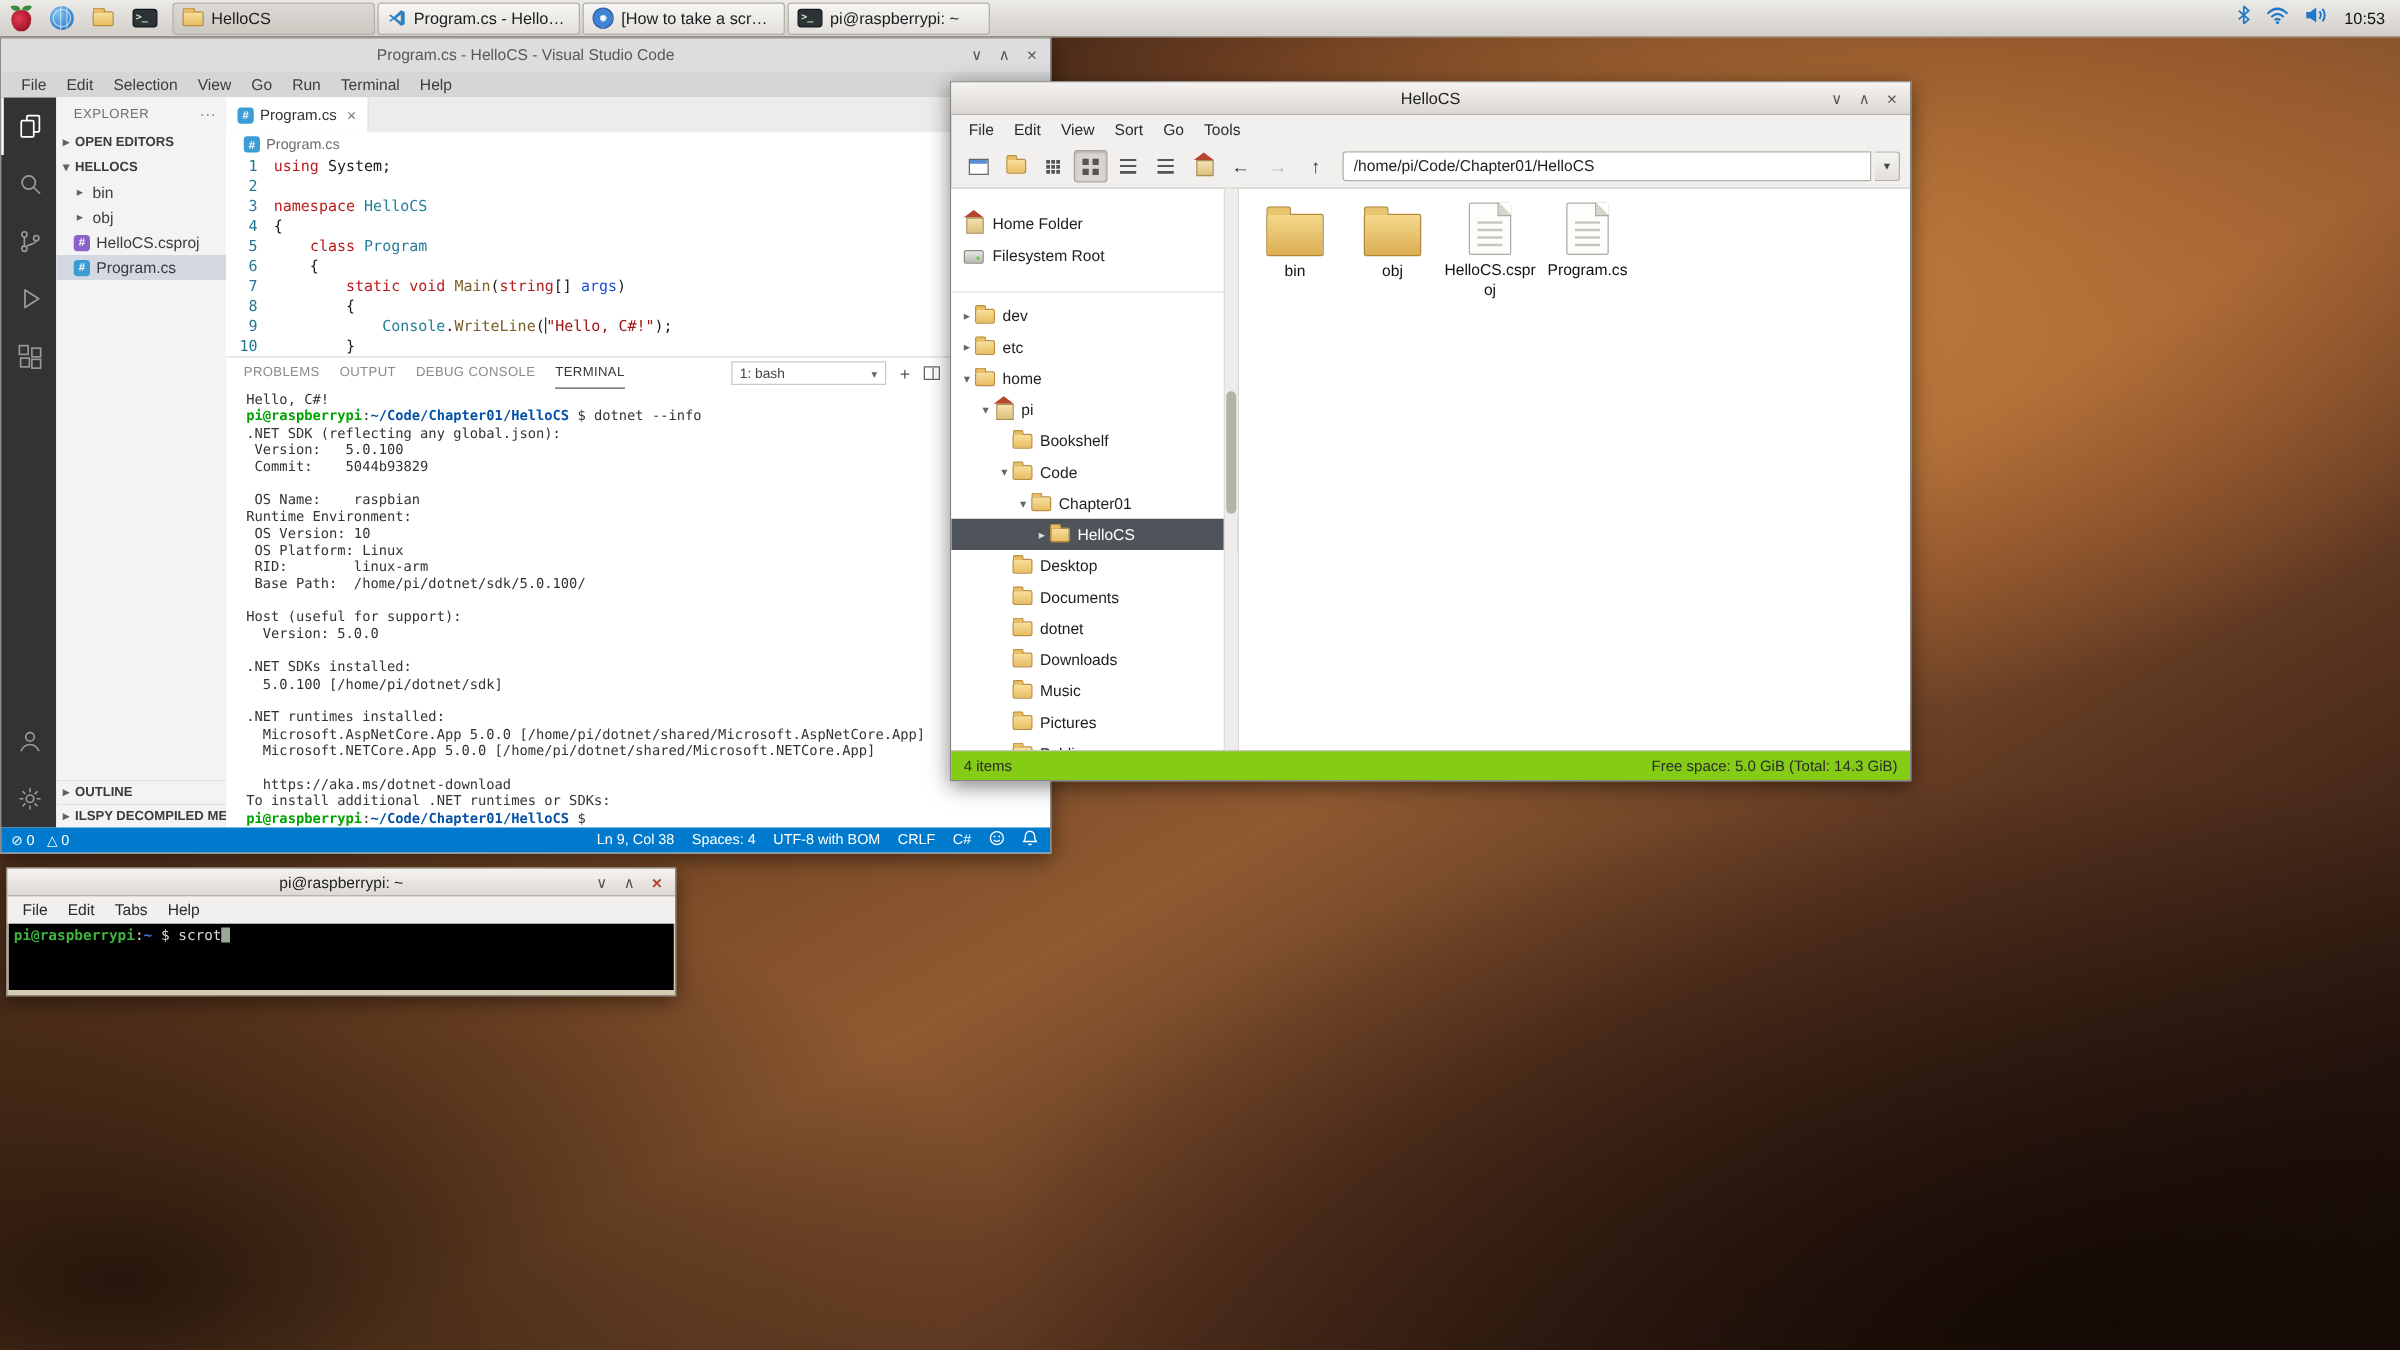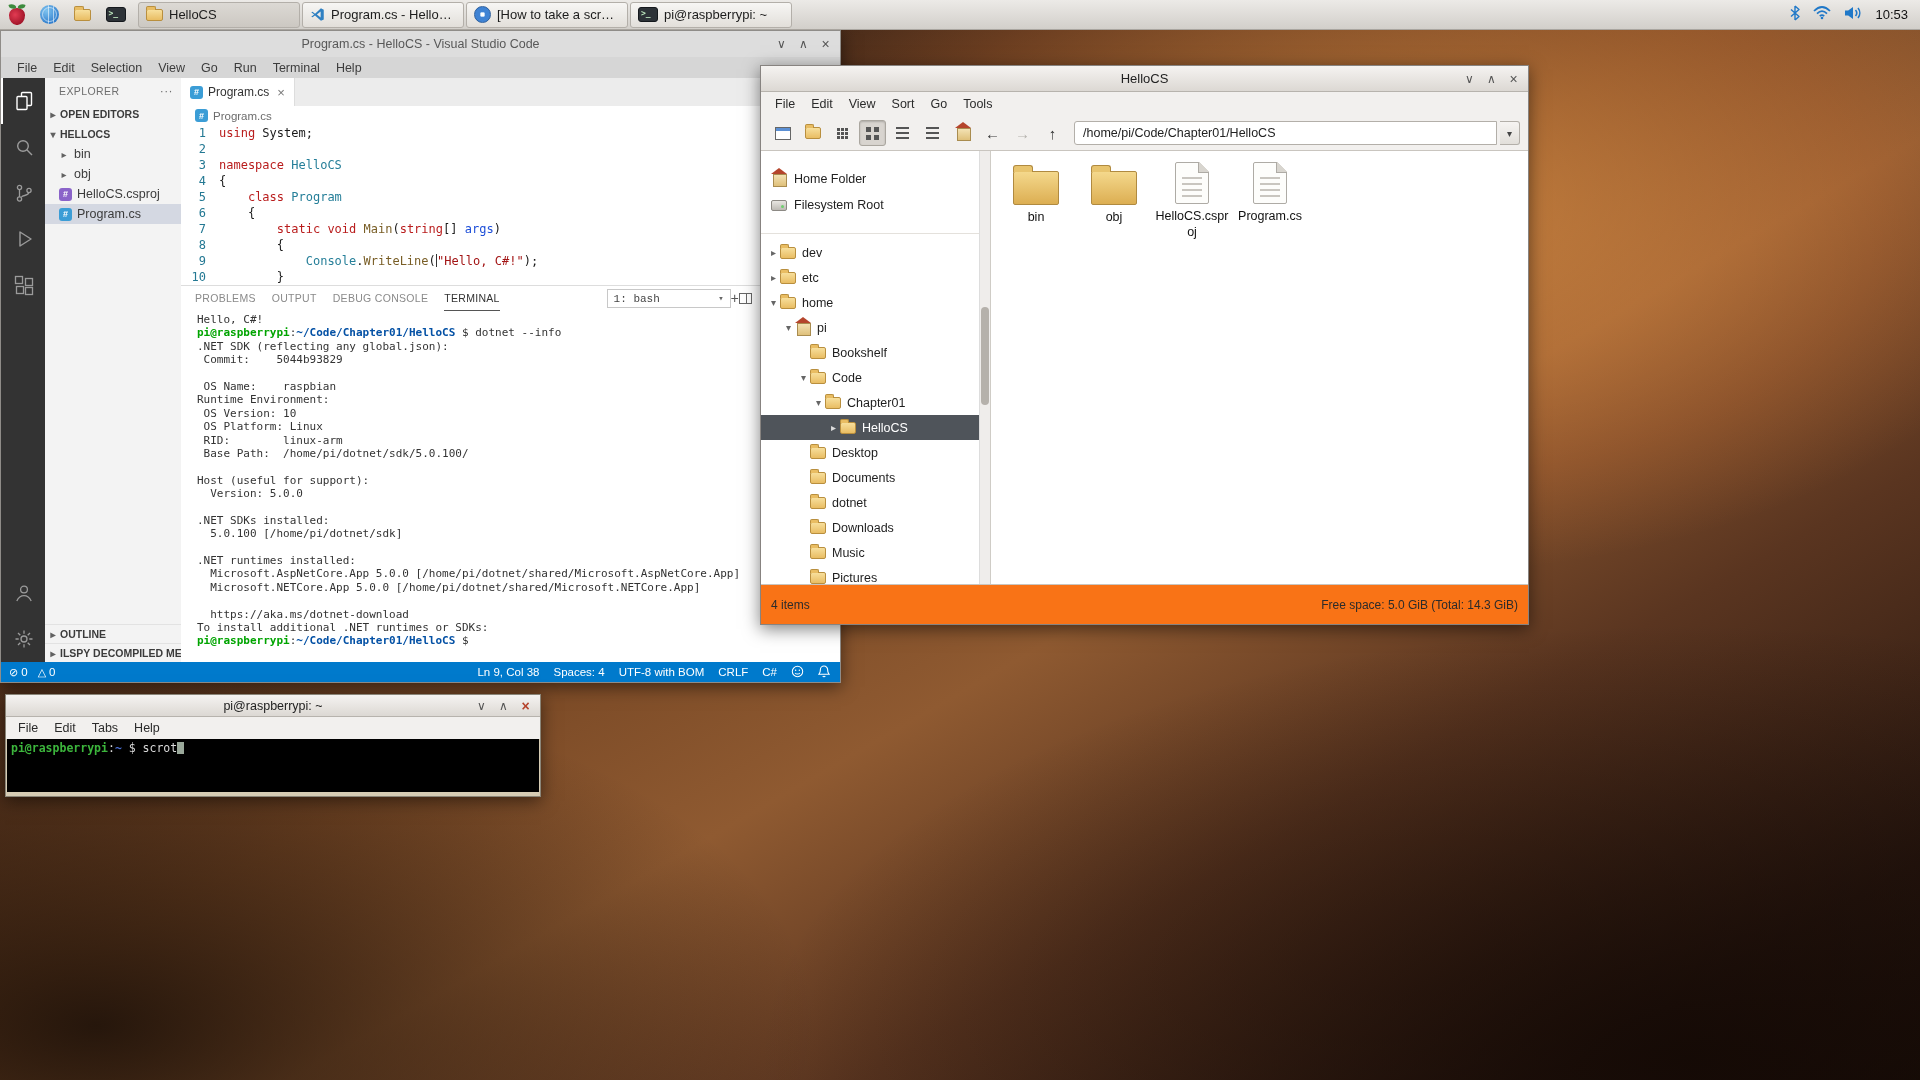--- a/index.html
+++ b/index.html
@@ -75,21 +75,21 @@
 .vs-code{height:160px;background:#fff;font:12px "DejaVu Sans Mono",monospace;overflow:hidden;flex:0 0 auto;}
 .code-line{display:flex;height:16px;line-height:16px;white-space:pre;}
 .code-line .ln{width:38px;text-align:right;padding-right:13px;color:#237893;flex:0 0 auto;}
 .tk-k{color:#b91c1c;}.tk-t{color:#267f99;}.tk-m{color:#795e26;}.tk-s{color:#a31515;}.tk-v{color:#1d4ed8;}.tk-p{color:#1b1b1b;}
 .caret{display:inline-block;width:1.2px;height:13px;background:#333;vertical-align:-2px;}
 .vs-panel{flex:1;display:flex;flex-direction:column;border-top:1px solid #ddd;min-height:0;}
 .vs-ptabs{height:25px;display:flex;align-items:center;padding-left:14px;flex:0 0 auto;}
 .vs-ptablist{display:flex;gap:16px;height:100%;}
 .vs-ptab{height:100%;display:flex;align-items:center;cursor:pointer;border-bottom:1px solid transparent;font-size:10.5px;letter-spacing:.3px;color:#8a8a8a;}
 .vs-ptab.active{color:#333;border-bottom-color:#555;}
-.vs-pright{margin-left:auto;margin-right:88px;display:flex;align-items:center;font-family:Liberation Mono, monospace;}
+.vs-pright{margin-left:auto;margin-right:88px;display:flex;align-items:center;gap:11px;}
 .vs-shell{display:flex;align-items:center;gap:4px;border:1px solid #c8c8c8;background:#fff;height:19px;padding:0 6px;font-size:11px;color:#444;width:124px;justify-content:space-between;cursor:pointer;}
 .picon{font-size:14px;color:#555;cursor:pointer;line-height:1;}
 .ic-split{width:13px;height:11px;border:1px solid #666;position:relative;display:inline-block;cursor:pointer;}
 .ic-split::before{content:"";position:absolute;left:5.5px;top:0;bottom:0;width:1px;background:#666;}
 .vs-term{flex:1;padding:2px 0 0 16px;font:11px "DejaVu Sans Mono",monospace;color:#333;overflow:hidden;}
 .tline{height:13.4px;line-height:13.4px;white-space:pre;}
 .vs-term .sg-g{color:#00a400;font-weight:bold;}
 .vs-term .sg-b{color:#0451a5;font-weight:bold;}
 .vs-term .sg-p{color:#333;}
 .vs-status{height:20px;background:#007acc;display:flex;align-items:center;color:#fff;font-size:11.5px;padding:0 10px 0 8px;flex:0 0 auto;}
@@ -117,21 +117,21 @@
 .trow{height:25px;display:flex;align-items:center;font-size:12.5px;color:#1e1e1e;cursor:pointer;white-space:nowrap;}
 .trow .exp{width:13px;text-align:center;font-size:10px;color:#666;flex:0 0 auto;}
 .trow .tlabel{margin-left:6px;}
 .trow.sel{background:#4f545a;color:#fff;}
 .trow.sel .exp{color:#ddd;}
 .fm-scroll{position:absolute;right:0;top:0;bottom:0;width:11px;background:#efedeb;border-left:1px solid #ddd;}
 .fm-thumb{position:absolute;left:1px;width:8px;border-radius:4px;background:#b5b1ab;top:36%;height:98px;cursor:pointer;}
 .fm-main{flex:1;background:#fff;padding:8px 6px;display:flex;align-items:flex-start;overflow:hidden;}
 .fitem{width:78px;display:flex;flex-direction:column;align-items:center;gap:5px;cursor:pointer;}
 .fitem .flabel{font-size:12.5px;color:#111;text-align:center;word-break:break-all;line-height:1.25;}
-.fm-status{height:40px;border-top:1px solid #c9c5bf;background:#f97316;display:flex;align-items:center;justify-content:space-between;font-size:12px;color:#2b2b2b;padding:0 10px;flex:0 0 auto;}
+.fm-status{height:24px;border-top:1px solid #c9c5bf;background:#84cc16;display:flex;align-items:center;justify-content:space-between;font-size:12px;color:#2b2b2b;padding:0 10px;flex:0 0 auto;}
 
 
 .ic-minifolder{width:16px;height:12px;background:linear-gradient(#f7df9c,#e9bd63);border:1px solid #b98f3e;border-radius:2px;position:relative;display:inline-block;flex:0 0 auto;}
 .ic-minifolder::before{content:"";position:absolute;top:-4px;left:-1px;width:7px;height:3px;background:#e9bd63;border:1px solid #b98f3e;border-bottom:none;border-radius:2px 2px 0 0;}
 .ic-home16{width:16px;height:12px;position:relative;display:inline-block;margin-top:2px;flex:0 0 auto;}
 .ic-home16::before{content:"";position:absolute;left:0;top:-6px;border-left:8px solid transparent;border-right:8px solid transparent;border-bottom:6px solid #b5452c;}
 .ic-home16::after{content:"";position:absolute;left:2px;top:0;width:12px;height:11px;background:linear-gradient(#f3e2b4,#dfc07a);border:1px solid #a98c4f;}
 .ic-drive{width:16px;height:11px;background:linear-gradient(#e8e6e2,#bdbab4);border:1px solid #8c8984;border-radius:2px;position:relative;display:inline-block;flex:0 0 auto;}
 .ic-drive::after{content:"";position:absolute;right:2px;top:4px;width:3px;height:3px;border-radius:50%;background:#6fcf6f;}
 .ic-winnew{width:16px;height:13px;border:1px solid #666;background:#fff;position:relative;display:inline-block;}
@@ -367,20 +367,21 @@
               <span style="font-size:9px;color:#666;">▾</span>
             </div>
             <span class="picon">+</span>
             <span class="ic-split"></span>
           </div>
         </div>
         <div class="vs-term" id="vs-term">
             <div class="tline"><span class="sg-p">Hello, C#!</span></div>
             <div class="tline"><span class="sg-g">pi@raspberrypi</span><span class="sg-p">:</span><span class="sg-b">~/Code/Chapter01/HelloCS</span><span class="sg-p"> $ dotnet --info</span></div>
             <div class="tline"><span class="sg-p">.NET SDK (reflecting any global.json):</span></div>
+            <div class="tline"><span class="sg-p"> Version:   5.0.100</span></div>
             <div class="tline"><span class="sg-p"> Commit:    5044b93829</span></div>
             <div class="tline"></div>
             <div class="tline"><span class="sg-p"> OS Name:    raspbian</span></div>
             <div class="tline"><span class="sg-p">Runtime Environment:</span></div>
             <div class="tline"><span class="sg-p"> OS Version: 10</span></div>
             <div class="tline"><span class="sg-p"> OS Platform: Linux</span></div>
             <div class="tline"><span class="sg-p"> RID:        linux-arm</span></div>
             <div class="tline"><span class="sg-p"> Base Path:  /home/pi/dotnet/sdk/5.0.100/</span></div>
             <div class="tline"></div>
             <div class="tline"><span class="sg-p">Host (useful for support):</span></div>

